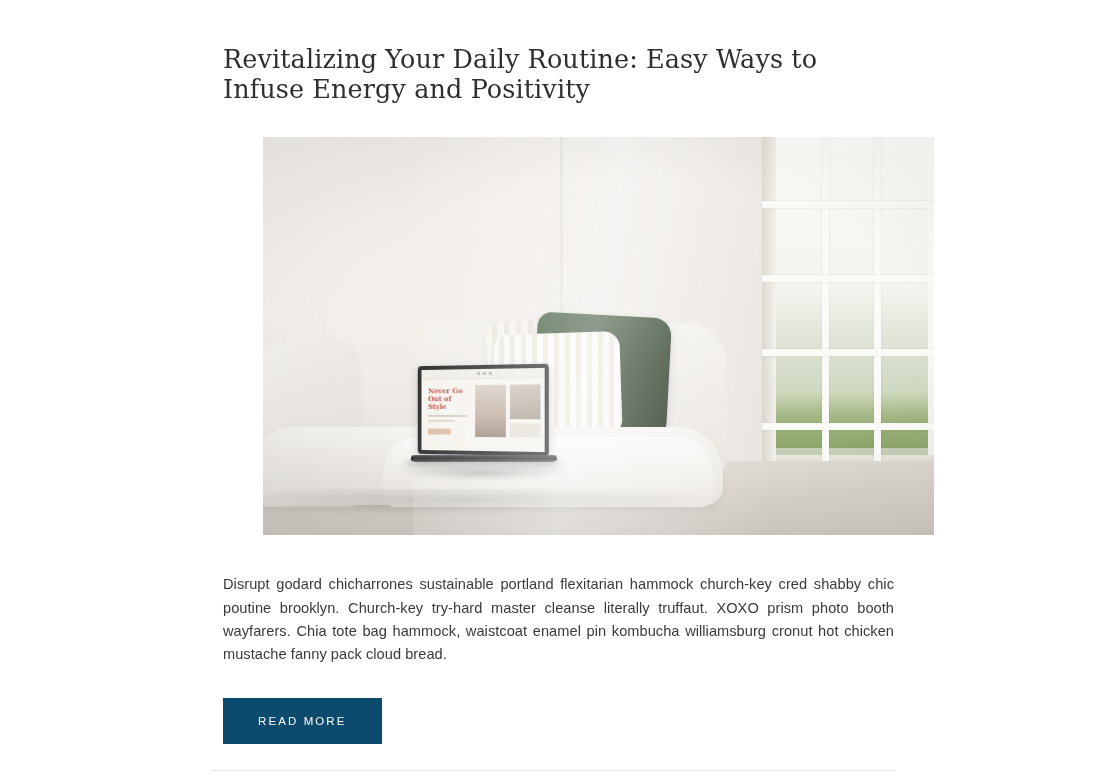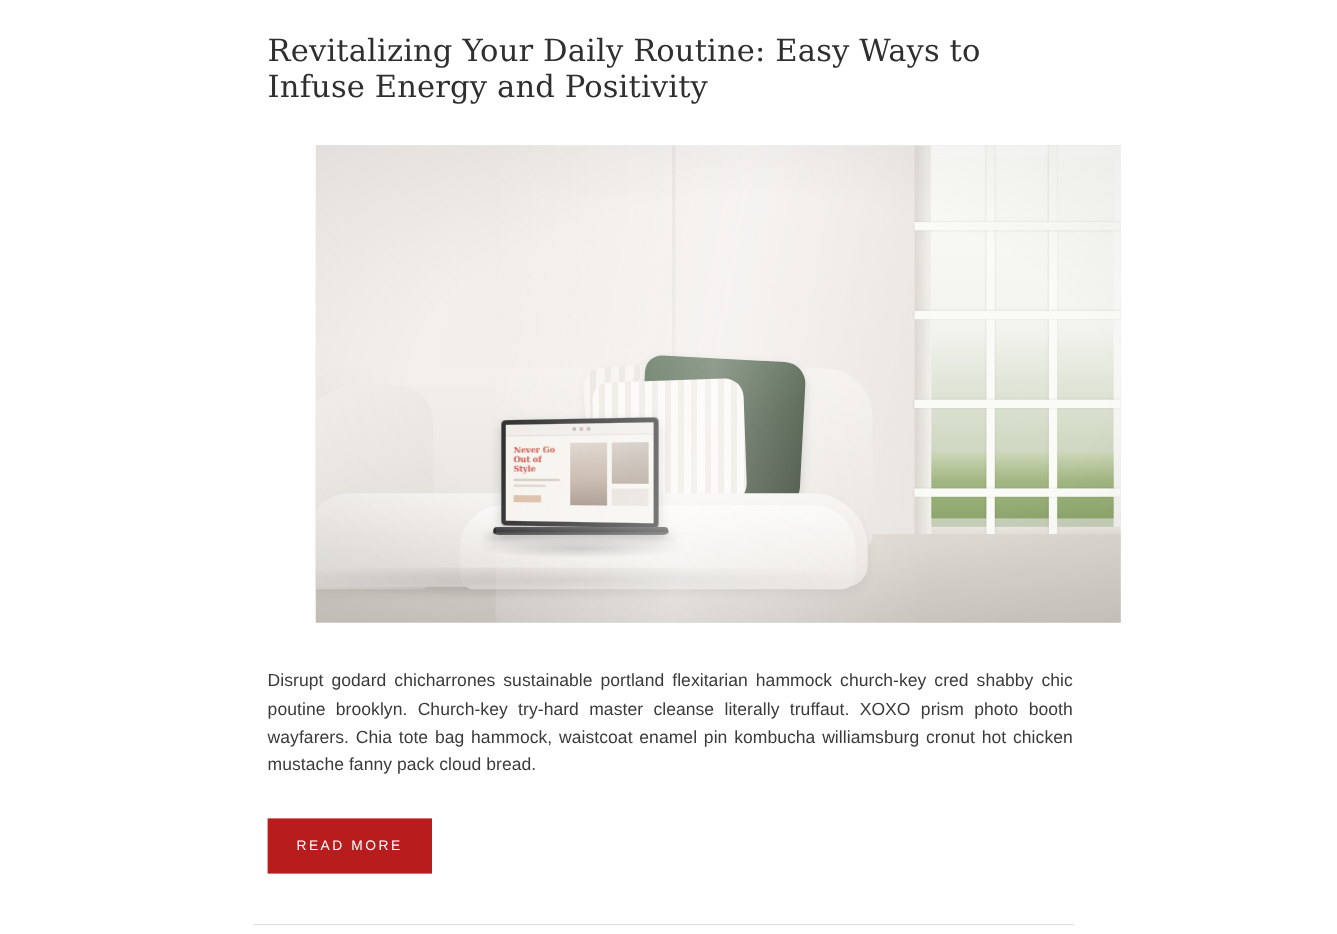--- a/index.html
+++ b/index.html
@@ -21,21 +21,21 @@
     background: #ffffff;
   }
   .article {
     position: absolute;
     left: 223px;
     top: 0;
     width: 671px;
   }
   .post-title {
     margin: 0;
-    padding-top: 28px;
+    padding-top: 44px;
     font-family: "DejaVu Serif", "Liberation Serif", serif;
     font-weight: 400;
     font-size: 25.5px;
     line-height: 1.18;
     letter-spacing: 0.1px;
     color: #2f2f2f;
   }
   .featured-image {
     position: relative;
     margin-top: 33px;
@@ -248,22 +248,22 @@
     width: 671px;
     font-size: 14.6px;
     line-height: 23.4px;
     color: #3a3a3a;
     text-align: justify;
     letter-spacing: 0.05px;
   }
   .read-more {
     display: inline-block;
     margin-top: 31px;
-    padding: 17px 24px;
-    background: #b91c1c;
+    padding: 17px 35px;
+    background: #0c4a6e;
     color: #ffffff;
     font-size: 11.5px;
     letter-spacing: 2.1px;
     text-transform: uppercase;
     text-decoration: none;
     border: none;
     cursor: pointer;
     font-family: "Liberation Sans", sans-serif;
   }
   .divider {

